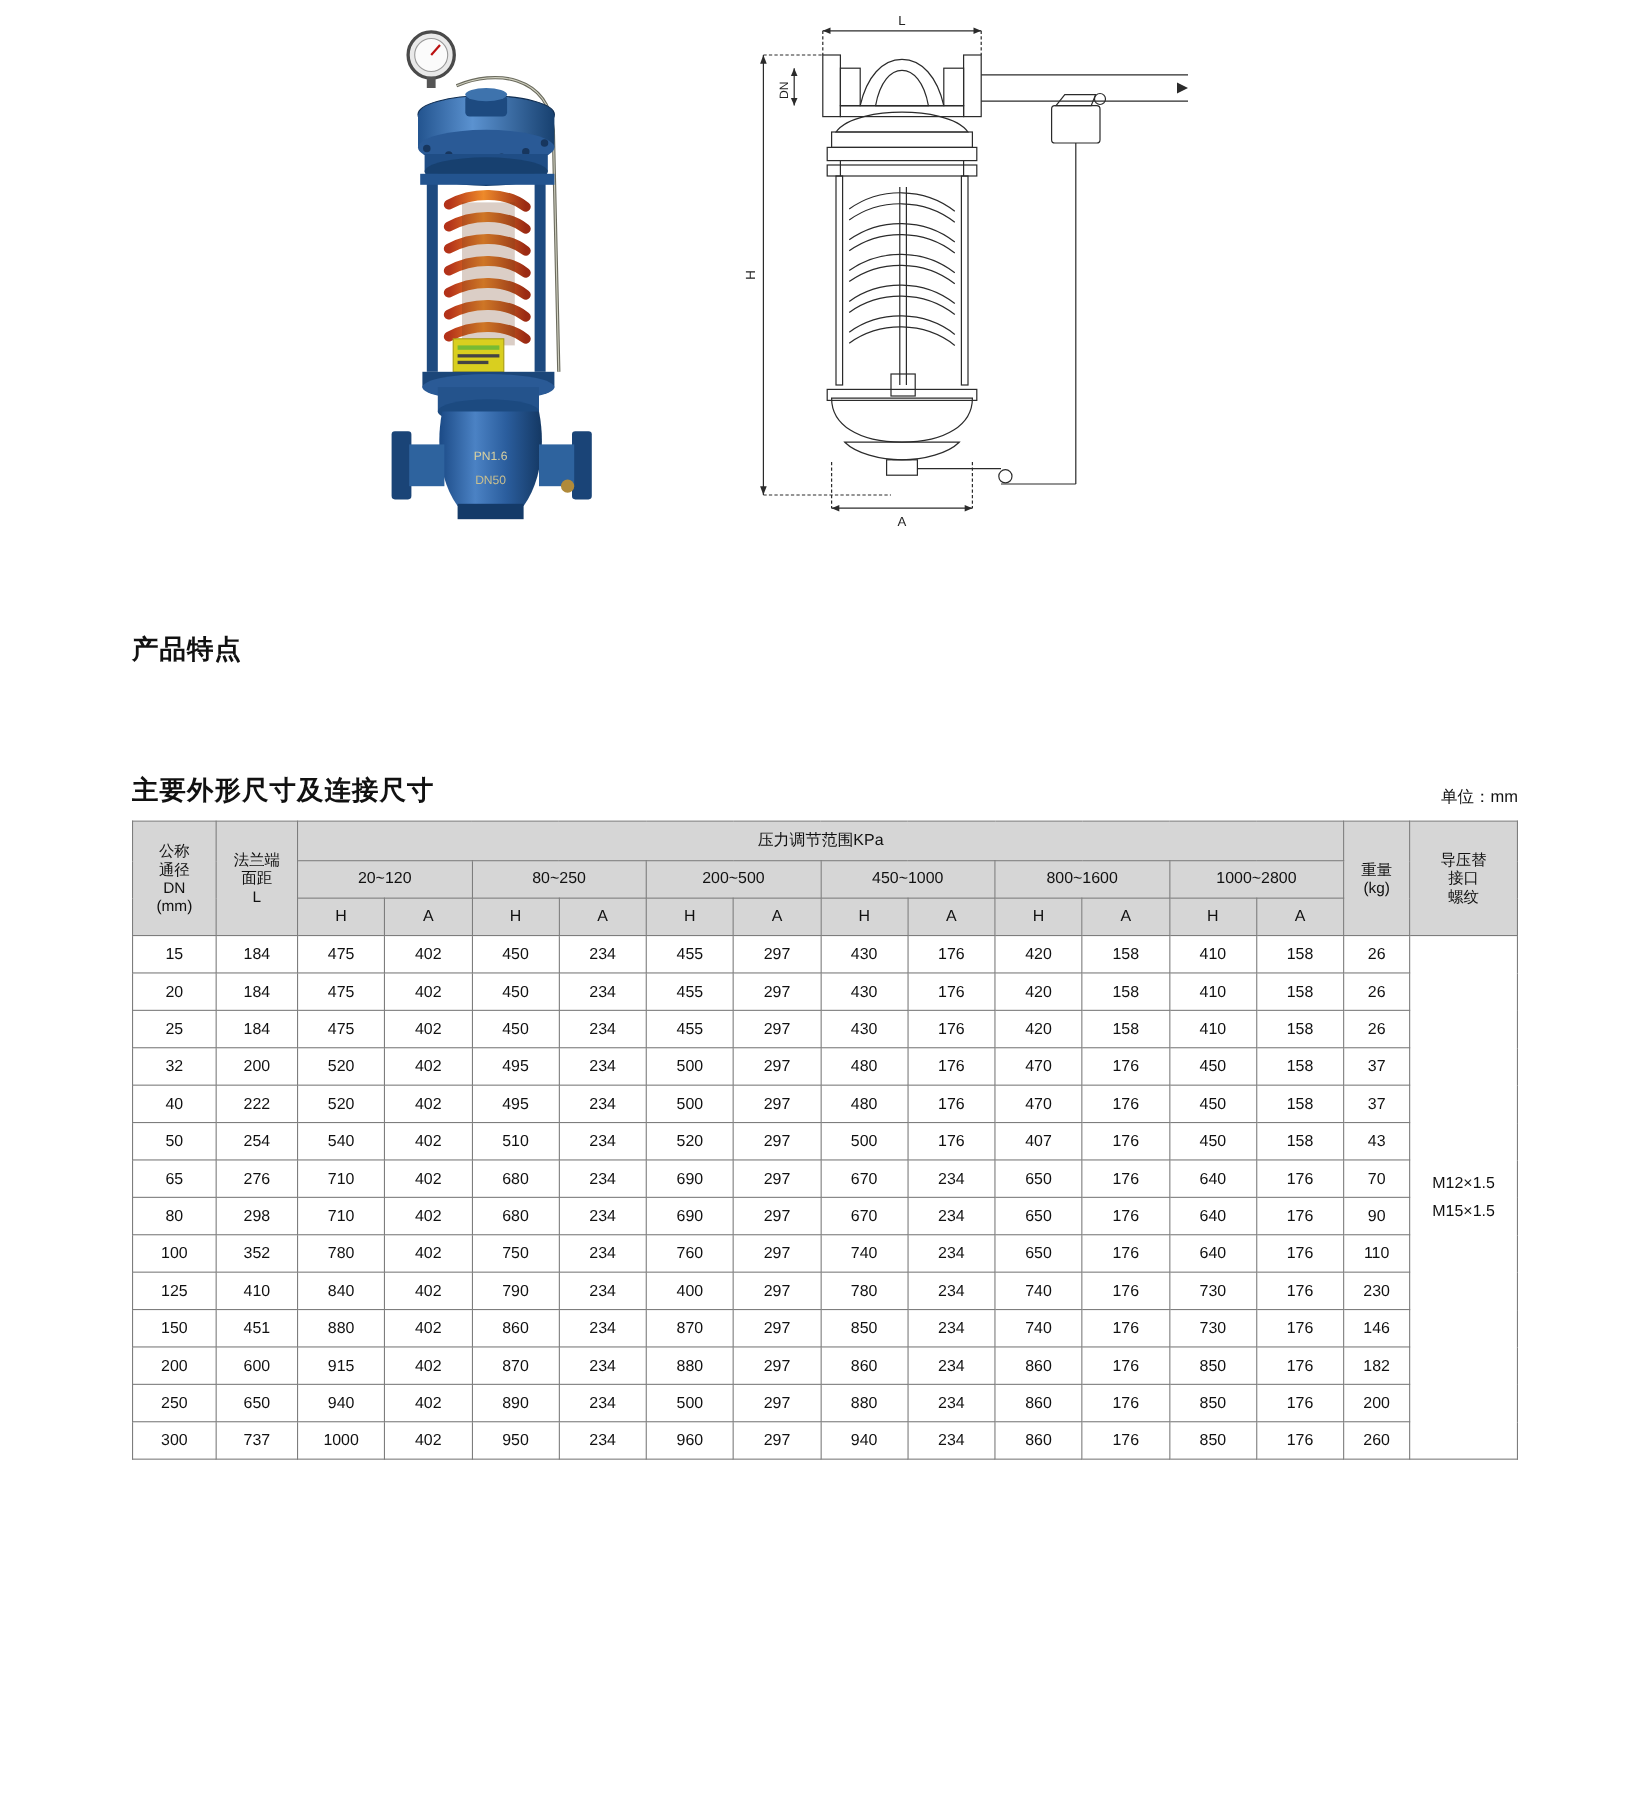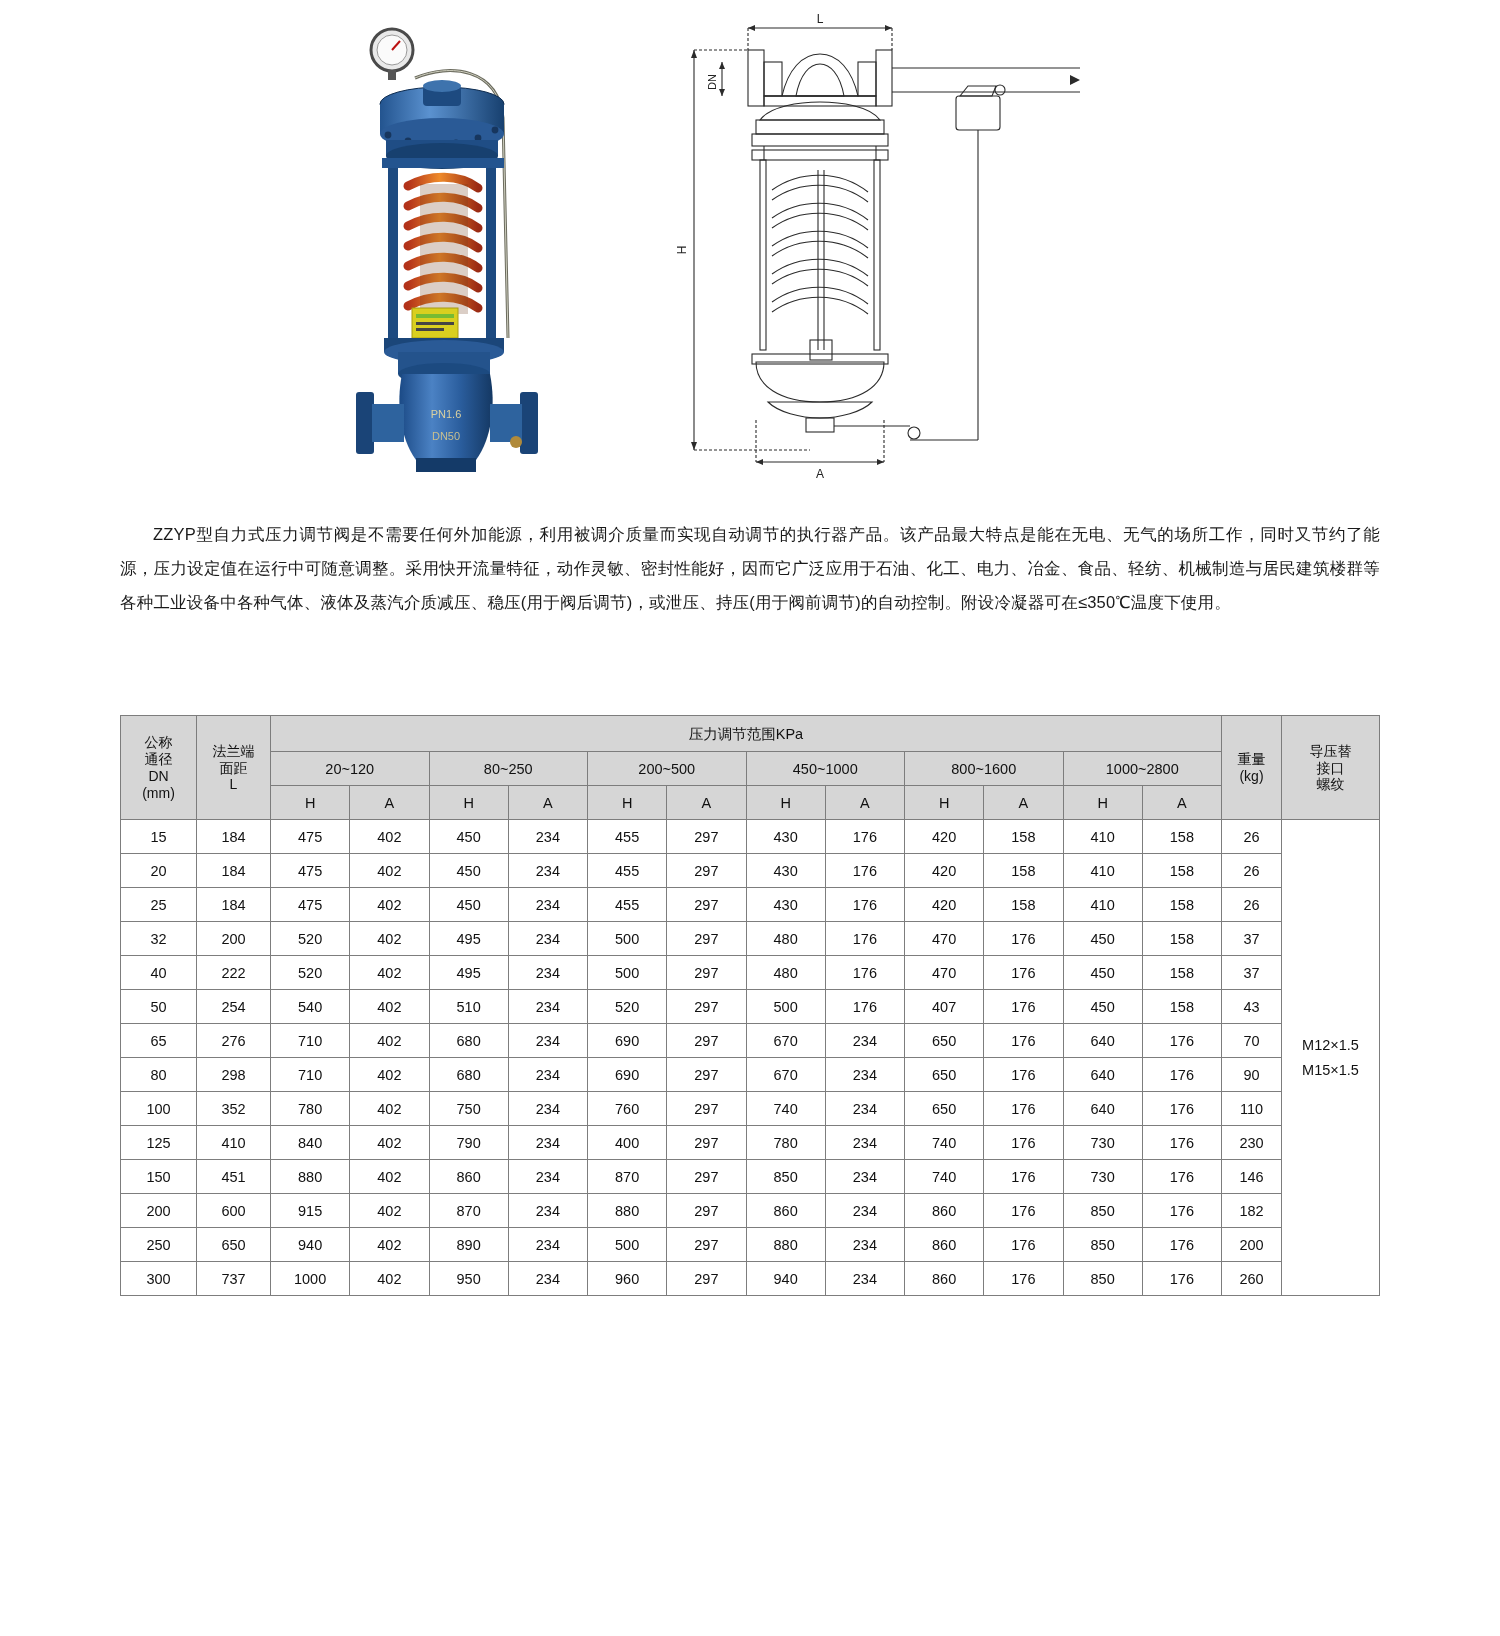--- a/index.html
+++ b/index.html
@@ -284,27 +284,31 @@
       <path d="M34 40 l-3 8 h6 z" fill="#2b2b2b" stroke="none"></path>
       <path d="M34 440 l-3 -8 h6 z" fill="#2b2b2b" stroke="none"></path>
       <line x1="34" y1="40" x2="88" y2="40" stroke-dasharray="3 2"></line>
       <line x1="34" y1="440" x2="150" y2="440" stroke-dasharray="3 2"></line>
       <text x="26" y="240" font-size="12" fill="#222" stroke="none" text-anchor="middle" transform="rotate(-90 26 240)" font-family="Liberation Sans, sans-serif">H</text>
     </svg>
   </div>
 </div>
 
 <div class="section" id="overview">
-  <p class="section-body">ZZYP型自力式压力调节阀是不需要任何外加能源，利用被调介质量而实现自动调节的执行器产品。该产品最大特点是能在无电、无气的场所工作，同时又节约了能源，压力设定值在运行中可随意调整。采用快开流量特征，动作灵敏、密封性能好，因而它广泛应用于石油、化工、电力、冶金、食品、轻纺、机械制造与居民建筑楼群等各种工业设备中各种气体、液体及蒸汽介质减压、稳压(用于阀后调节)，或泄压、持压(用于阀前调节)的自动控制。附设冷凝器可在≤350℃温度下使用。</p>
 </div>
 
 <div class="section" id="features">
+  <h2 class="section-title">产品特点</h2>
 </div>
 
 <div class="section" id="dimensions">
+  <div class="table-head-row">
+    <h2 class="section-title" style="margin-bottom:0">主要外形尺寸及连接尺寸</h2>
+    <span class="unit-note">单位：mm</span>
+  </div>
 
   <table class="dim">
     <thead>
       <tr>
         <th class="col-dn" rowspan="3">
           <div class="vert-label">
             <div>公称</div>
             <div>通径</div>
             <div>DN</div>
             <div>(mm)</div>

